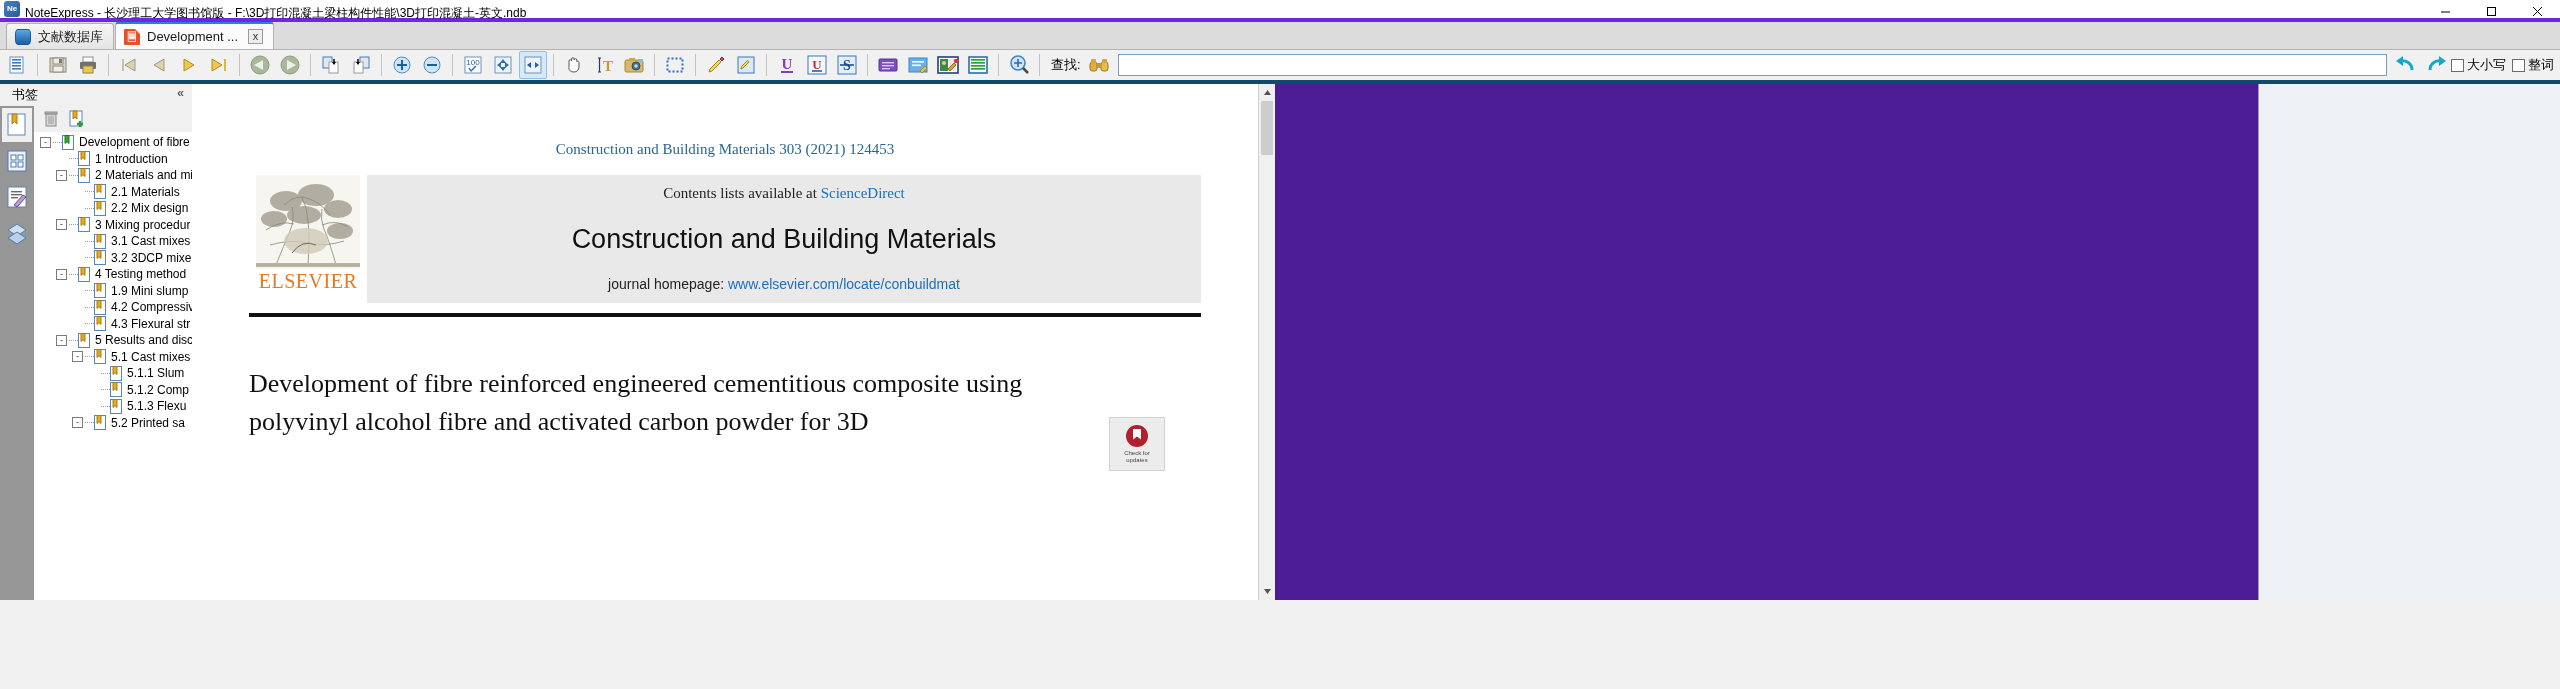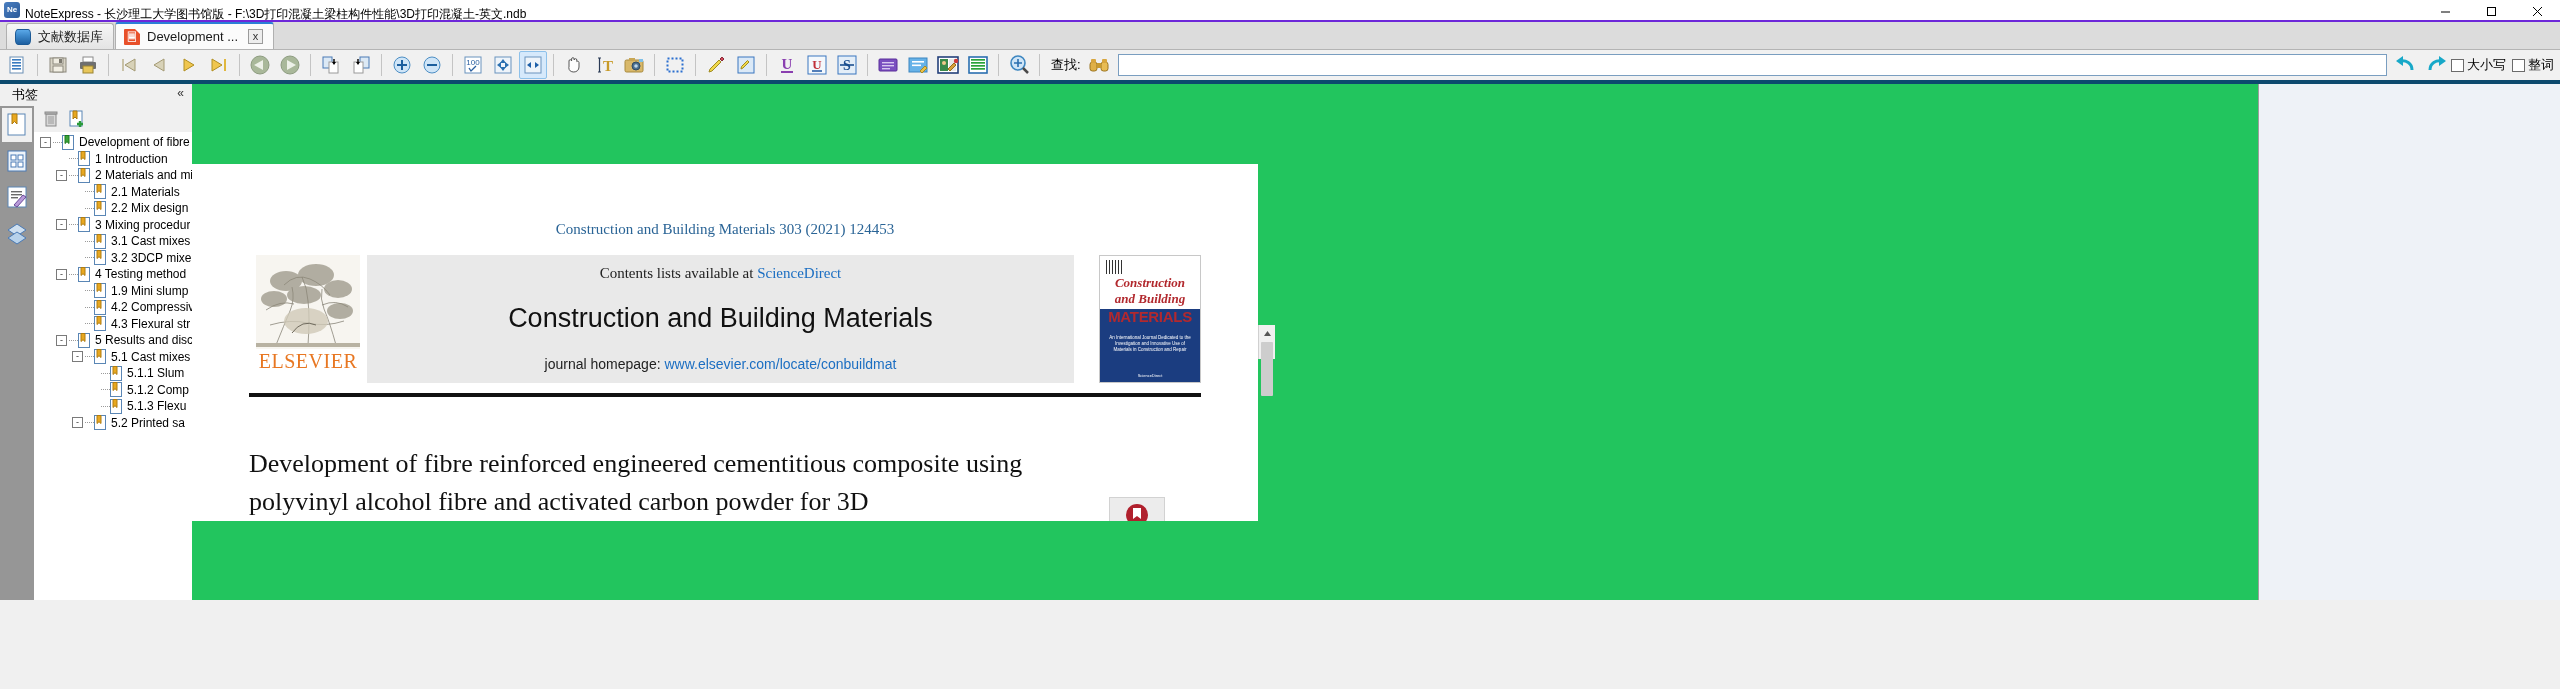--- a/index.html
+++ b/index.html
@@ -10,21 +10,21 @@
     font-family: "Liberation Sans", "DejaVu Sans", sans-serif;
     background: #f0f0f0;
   }
 
   
   #titlebar {
     height: 22px;
     background: #ffffff;
     display: flex;
     align-items: center;
-    border-bottom: 2px solid #6d28d9;
+    border-bottom: 4px solid #6d28d9;
     position: relative;
   }
   #app-icon {
     width: 16px; height: 16px;
     margin: 0 5px 0 4px;
     background: linear-gradient(135deg,#4a7ec0,#2a5a9a);
     border-radius: 3px;
     color: #fff;
     font-size: 8px;
     line-height: 16px;
@@ -188,21 +188,21 @@
     font-size: 9px; line-height: 9px; text-align: center; color: #333;
     flex: 0 0 auto; margin-right: 2px;
   }
   .bm-spacer { flex: 0 0 auto; }
   .bm-dots { width: 9px; flex: 0 0 auto; border-bottom: 1px dotted #9a9a9a; height: 1px; }
   .bmk-icon { width: 13px; height: 15px; flex: 0 0 auto; margin-right: 4px; }
   .bm-label { overflow: hidden; text-overflow: clip; }
 
   
   #viewer { flex: 1; display: flex; flex-direction: column; background: #808080; min-width: 0; position: relative; }
-  #page-area { flex: 1; display: flex; justify-content: flex-start; overflow: hidden; background: #22c55e; align-items: center; }
+  #page-area { flex: 1; display: flex; justify-content: flex-start; overflow: hidden; background: #4c1d95; }
   #page {
     background: #fff;
     width: 1066px;
     margin-left: 0;
     position: relative;
     overflow: hidden;
   }
   .journal-head {
     text-align: center; color: #2a6496;
     font-family: "Liberation Serif","DejaVu Serif",serif;
@@ -866,28 +866,20 @@
               <span>Contents lists available at</span>
               <span class="sd-link">ScienceDirect</span>
             </div>
             <div class="mast-title">Construction and Building Materials</div>
             <div class="mast-home">
               <span>journal homepage:</span>
               <span class="url">www.elsevier.com/locate/conbuildmat</span>
             </div>
           </div>
 
-          <div class="cover">
-            <div class="cover-barcode"></div>
-            <div class="cover-t">Construction</div>
-            <div class="cover-t">and Building</div>
-            <div class="cover-m">MATERIALS</div>
-            <div class="cover-sub">An International Journal Dedicated to the Investigation and Innovative Use of Materials in Construction and Repair</div>
-            <div class="cover-foot">ScienceDirect</div>
-          </div>
         </div>
 
         <div class="rule"></div>
 
         <div class="checkbox-stamp">
           <div class="cs-circle"></div>
           <div class="cs-text">
             <span>Check for</span><br>
             <span>updates</span>
           </div>

